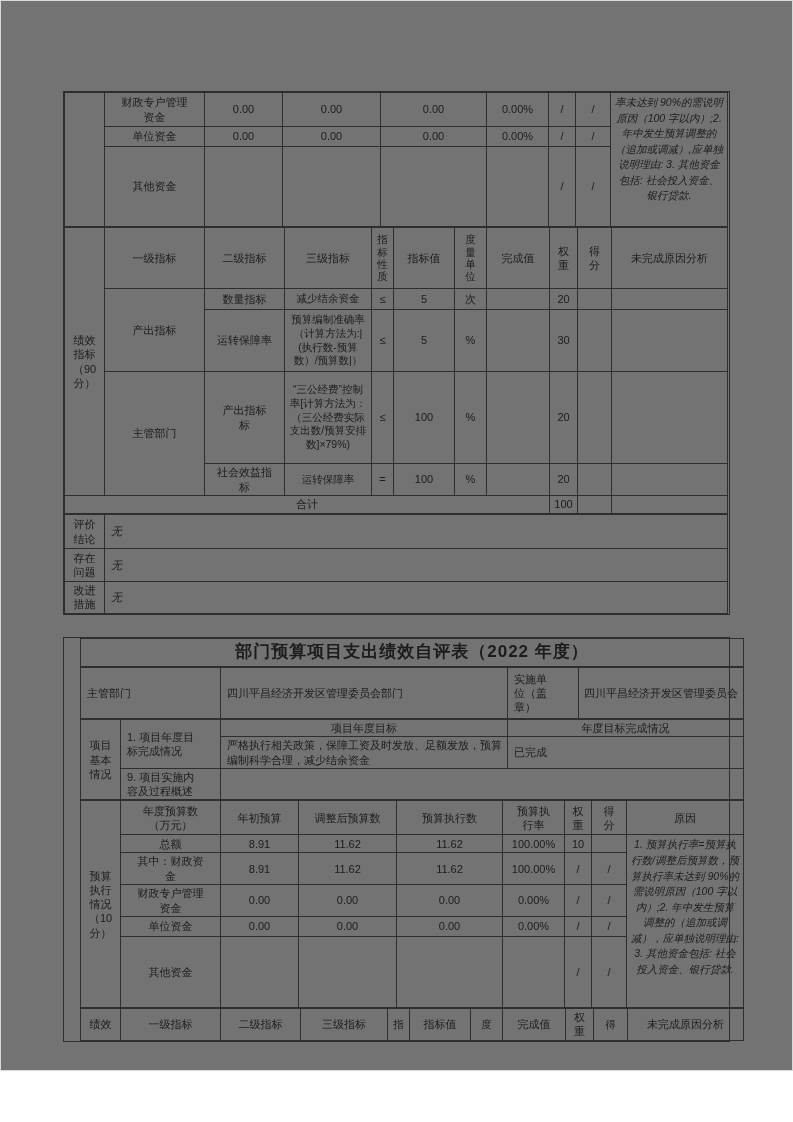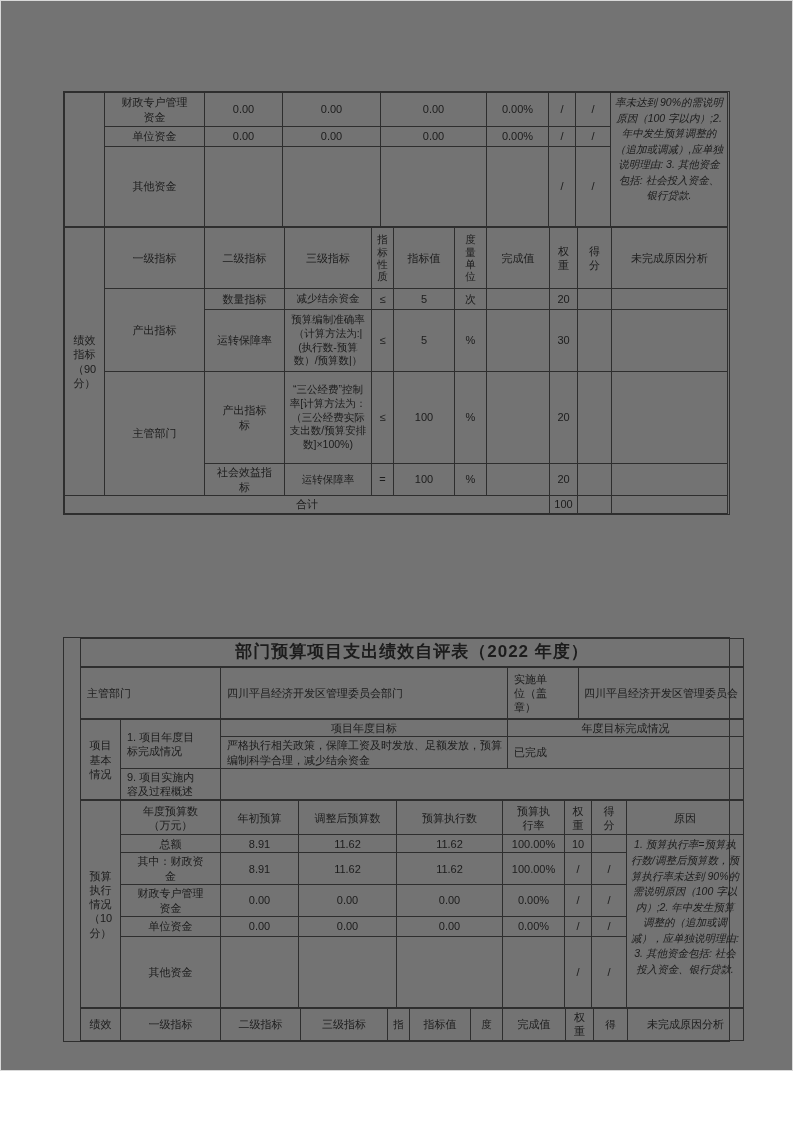--- a/index.html
+++ b/index.html
@@ -150,21 +150,21 @@
         <td>%</td>
         <td></td>
         <td>30</td>
         <td></td>
         <td></td>
       </tr>
       <tr style="height:92px">
         <td rowspan="2">主管部门</td>
         <td class="pre">产出指标
 标</td>
-        <td class="small">“三公经费”控制率[计算方法为：（三公经费实际支出数/预算安排数]×100%)</td>
+        <td class="small">“三公经费”控制率[计算方法为：（三公经费实际支出数/预算安排数]×79%)</td>
         <td>≤</td>
         <td>100</td>
         <td>%</td>
         <td></td>
         <td>20</td>
         <td></td>
         <td></td>
       </tr>
       <tr style="height:32px">
         <td class="pre">社会效益指
@@ -180,20 +180,43 @@
       </tr>
       <tr style="height:18px">
         <td colspan="8">合计</td>
         <td>100</td>
         <td></td>
         <td></td>
       </tr>
     </tbody>
       </table>
 
+    <table>
+      <colgroup>
+          <col style="width:40px">
+          <col style="width:623px">
+        </colgroup>
+      <tbody>
+          <tr style="height:34px">
+        <td class="pre">评价
+结论</td>
+        <td class="left italic">无</td>
+      </tr>
+      <tr style="height:33px">
+        <td class="pre">存在
+问题</td>
+        <td class="left italic">无</td>
+      </tr>
+      <tr style="height:26px">
+        <td class="pre">改进
+措施</td>
+        <td class="left italic">无</td>
+      </tr>
+    </tbody>
+      </table>
 
   </div>
 
   <div class="stack stack-2">
 
     <table>
       <colgroup>
           <col style="width:663px">
         </colgroup>
       <tbody>

